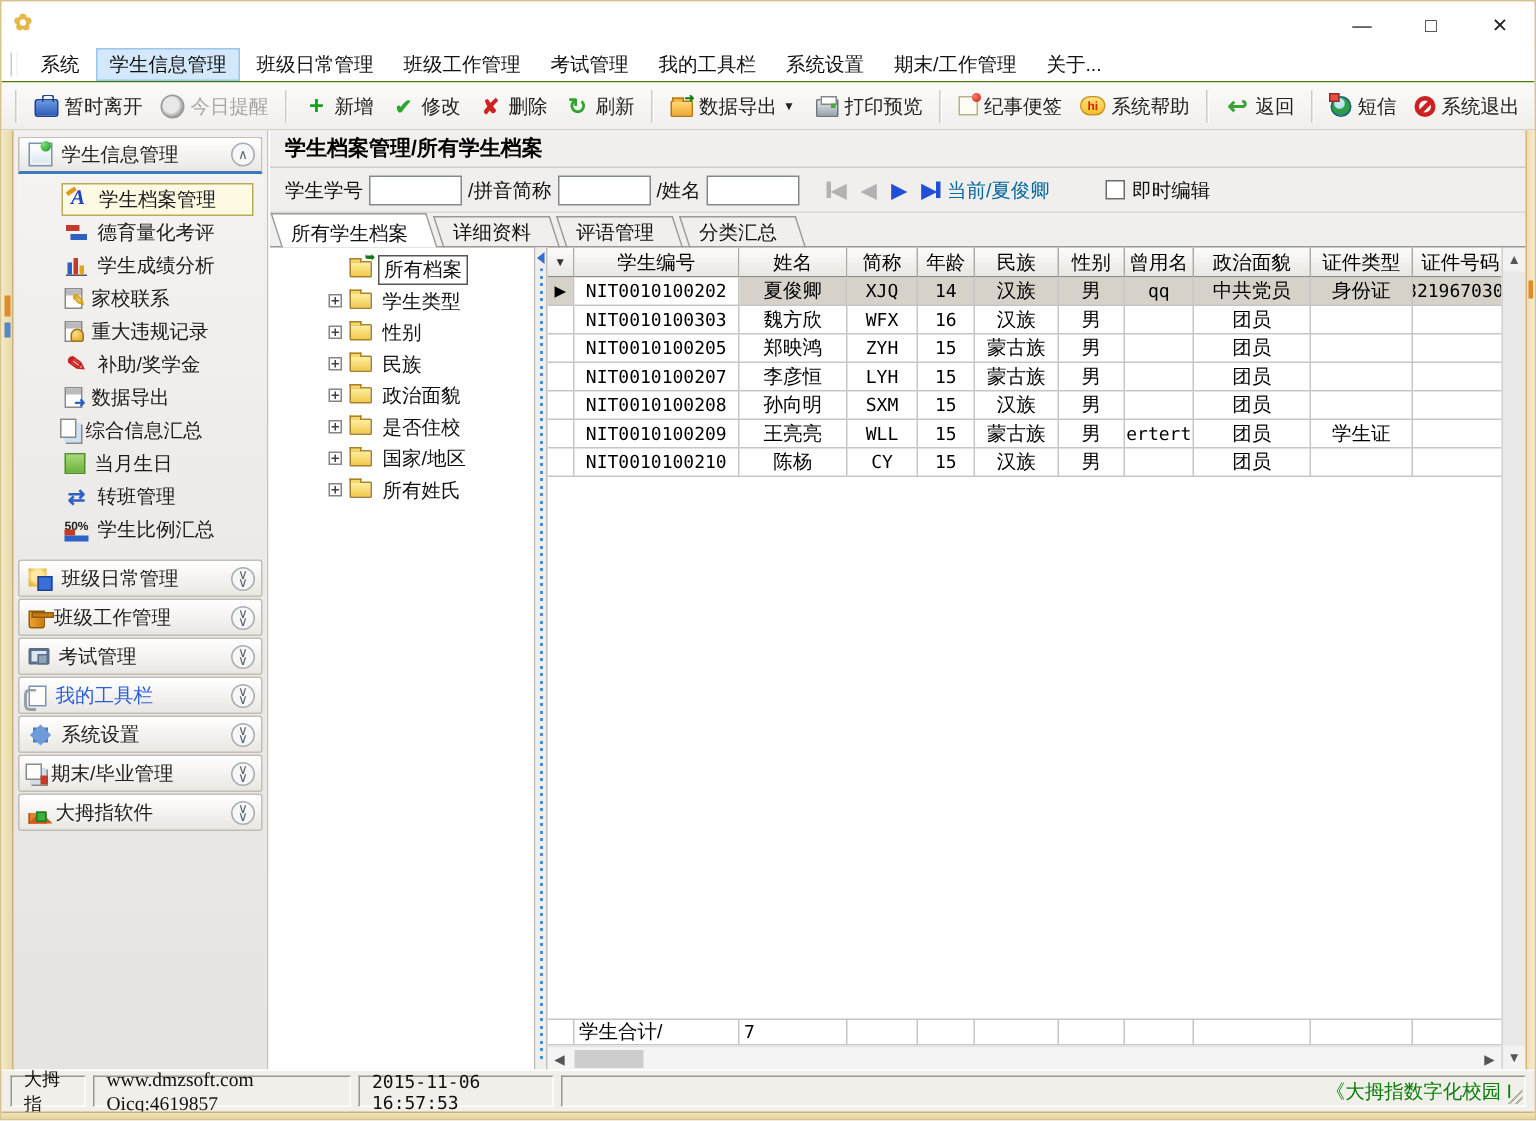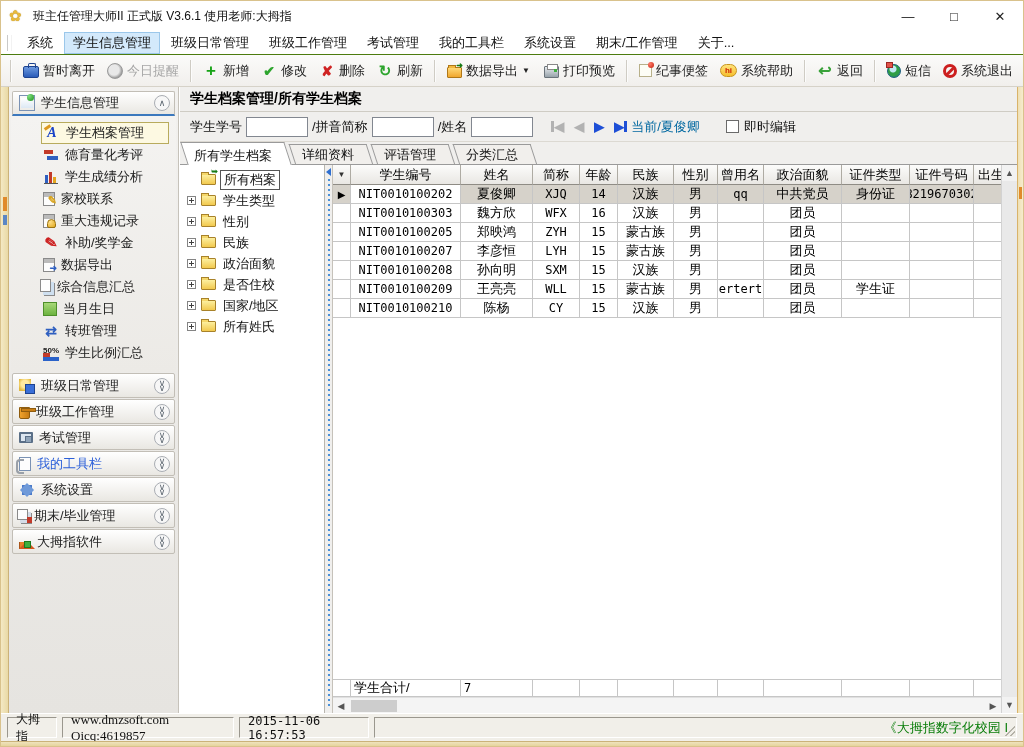--- a/index.html
+++ b/index.html
@@ -105,33 +105,33 @@
   .content { flex:1 1 auto; display:flex; flex-direction:column; min-width:0; background:#f0efed; border-left:1px solid #fff; }
   .content-title { height:25px; display:flex; align-items:center; padding-left:10px; font-size:14px; font-weight:bold; color:#000; border-bottom:1px solid #cfccc4; background:#f0efed; flex:0 0 auto; }
   .search-row { height:30px; display:flex; align-items:center; padding-left:10px; gap:4px; font-size:13px; color:#111; border-bottom:1px solid #dcd9d2; flex:0 0 auto; }
   .search-row input { width:62px; height:20px; border:1px solid #828790; background:#fff; font-size:12px; padding:0 3px; }
   .nav-group { display:flex; align-items:center; gap:10px; margin-left:14px; font-size:13px; }
   .nav-b { display:flex; align-items:center; font-weight:bold; }
   .nav-b .bar { width:3px; height:11px; }
   .nav-dis { color:#b2b2b2; } .nav-dis .bar { background:#b2b2b2; }
   .nav-en { color:#1e4fd6; } .nav-en .bar { background:#1e4fd6; }
   .current-label { color:#0369a1; margin-left:0; }
-  .chk-wrap { display:flex; align-items:center; gap:5px; margin-left:22px; }
+  .chk-wrap { display:flex; align-items:center; gap:5px; margin-left:33px; }
   .chk { width:13px; height:13px; border:1px solid #6a6a6a; background:#fff; }
 
   .tab-row { height:23px; display:flex; align-items:flex-end; padding-left:4px; flex:0 0 auto; position:relative; }
   .tab-row::after { content:""; position:absolute; bottom:0; left:0; right:0; height:1px; background:#9a9a9a; }
   .tab { position:relative; height:21px; padding:0 16px 0 10px; display:flex; align-items:center; font-size:13px; color:#111; margin-right:4px; }
   .tab::before { content:""; position:absolute; inset:0; background:#f1efec; border:1px solid #9a9a9a; border-bottom:none; transform:skewX(18deg); }
   .tab.active { z-index:2; height:23px;align-items:flex-end; }
   .tab.active::before { background:#fff; }
   .tab .t { position:relative; z-index:1; }
 
   .work-area { flex:1 1 auto; display:flex; min-height:0; background:#fff; }
-  .tree-panel { width:145px; flex:0 0 auto; background:#fff; border-right:1px solid #b9b6ae; padding:4px 0 0 6px; font-size:13px; overflow:hidden; }
+  .tree-panel { width:145px; flex:0 0 auto; background:#fff; border-right:1px solid #b9b6ae; padding:4px 0 0 6px; font-size:13px; overflow:hidden;margin-left:32px; }
   .tree-item { height:21px; display:flex; align-items:center; gap:4px; color:#111; }
   .tw { width:11px; flex:0 0 auto; display:flex; justify-content:center; }
   .expander { width:9px; height:9px; border:1px solid #848484; background:#fff; position:relative; }
   .expander::before { content:""; position:absolute; top:3px; left:1px; width:5px; height:1px; background:#404040; }
   .expander::after { content:""; position:absolute; top:1px; left:3px; width:1px; height:5px; background:#404040; }
   .tfolder { width:15px; height:11px; background:linear-gradient(#fcef9f,#f2c94e); border:1px solid #a8822a; border-radius:1px; position:relative; flex:0 0 auto; }
   .tfolder::before { content:""; position:absolute; top:-3px; left:-1px; width:6px; height:2px; background:#f5d76a; border:1px solid #a8822a; border-bottom:none; }
   .tfolder.root::after { content:"➥"; position:absolute; top:-8px; right:-3px; font-size:8px; color:#157a15; font-weight:bold; }
   .tlabel { padding:0 3px; }
   .tlabel.selected { border:1px solid #555; background:#fff; }
@@ -176,21 +176,20 @@
     linear-gradient(135deg, transparent 0 50%, #b5b2a8 50% 60%, transparent 60% 75%, #b5b2a8 75% 85%, transparent 85%); }
   .bottom-strip { height:5px; background:linear-gradient(#efe3bd,#e6d49c); border-top:1px solid #cbb279; flex:0 0 auto; }
 </style>
 </head>
 <body>
 
 <div class="window">
 
   <div class="titlebar">
     <span class="app-icon">✿</span>
-    <span class="title-text">班主任管理大师II 正式版 V3.6.1  使用老师:大拇指</span>
     <div class="win-controls">
       <span class="win-btn">—</span>
       <span class="win-btn">□</span>
       <span class="win-btn">✕</span>
     </div>
   </div>
 
   <div class="menubar">
     <span class="menu-grip"></span>
     <span class="menu-item">系统</span>

